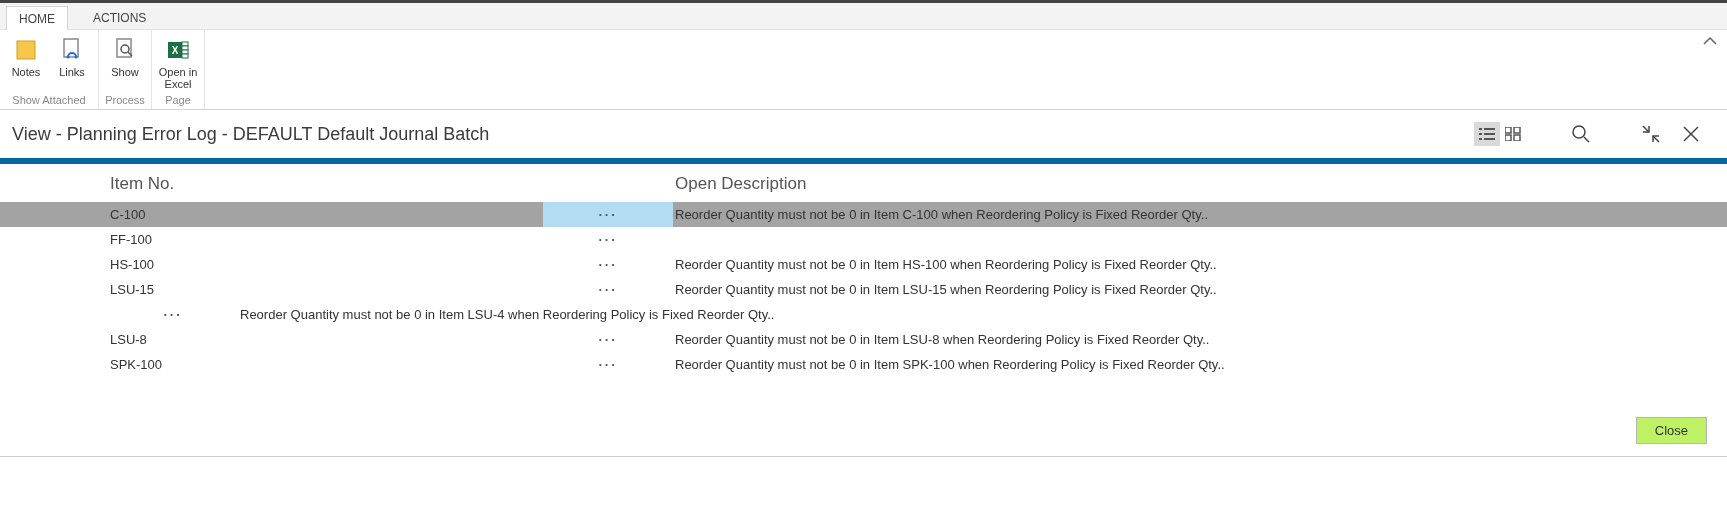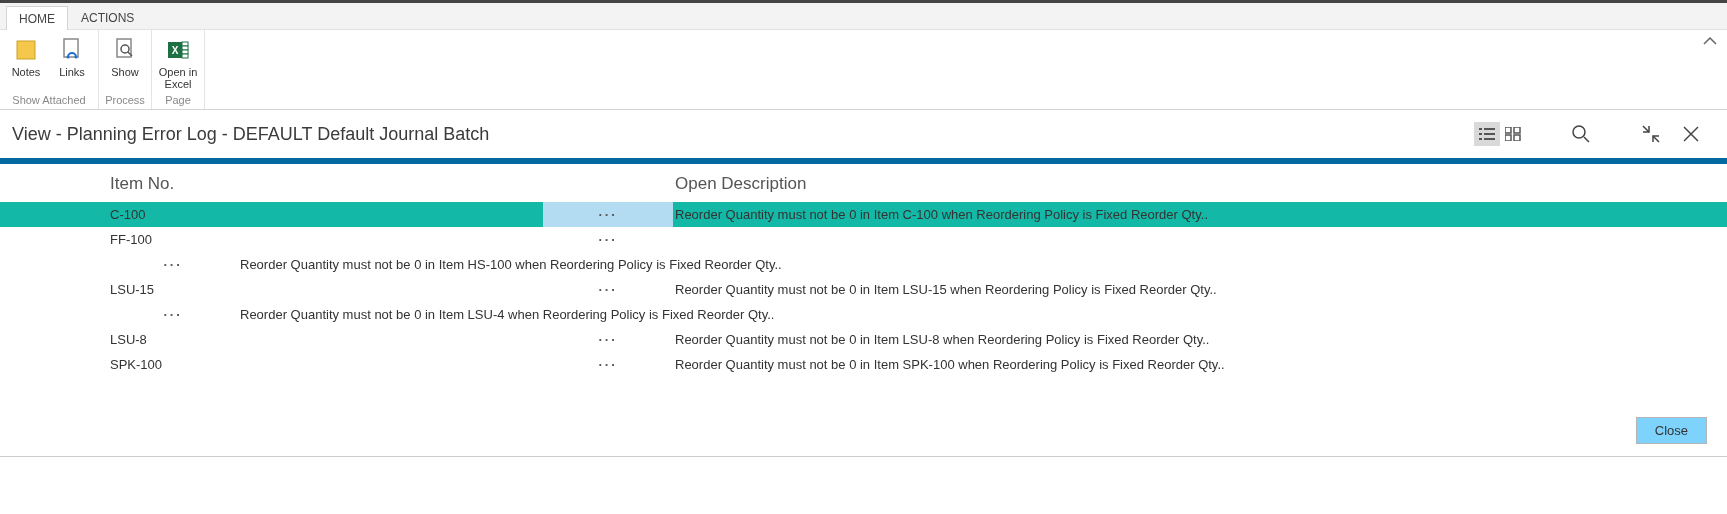--- a/index.html
+++ b/index.html
@@ -14,21 +14,21 @@
   .top-border { height: 3px; background: #444; }
 
   
   .ribbon-tabs {
     display: flex;
     align-items: flex-end;
     height: 27px;
     background: #f3f3f3;
     border-bottom: 1px solid #e1e1e1;
     padding-left: 6px;
-    gap: 0;
+    gap: 12px;
   }
   .ribbon-tab {
     padding: 5px 12px 4px;
     font-size: 12px;
     color: #444;
     cursor: pointer;
     border: 1px solid transparent;
     border-bottom: none;
     position: relative;
   }
@@ -147,21 +147,21 @@
     font-size: 13px;
     color: #333;
   }
   .tbl-row.header {
     height: 38px;
     color: #555;
     font-size: 17px;
     align-items: flex-end;
     padding-bottom: 8px;
   }
-  .tbl-row.selected { background: #14b8a6; align-items: center; }
+  .tbl-row.selected { background: #a3a3a3; align-items: center; }
   .col-spacer { width: 108px; flex-shrink: 0; }
   .col-item { width: 435px; flex-shrink: 0; padding-left: 2px; }
   .col-act {
     width: 130px;
     flex-shrink: 0;
     display: flex;
     align-items: center;
     justify-content: center;
   }
   .tbl-row.selected .col-act { background: #b3dcf2; height: 100%; }
@@ -179,21 +179,21 @@
     position: relative;
     height: 50px;
     border-bottom: 1px solid #ccc;
   }
   .close-btn {
     position: absolute;
     right: 20px;
     top: 10px;
     padding: 5px 18px;
     border: 1px solid #b5b5b5;
-    background: #7dd3fc;
+    background: #bef264;
     font-size: 13px;
     color: #333;
     cursor: pointer;
   }
 </style>
 </head>
 <body>
 
 <div class="top-border"></div>
 
@@ -337,20 +337,21 @@
       </div>
       <div class="tbl-row">
         <div class="col-spacer"></div>
         <div class="col-item">FF-100</div>
         <div class="col-act">
           <span class="dots">···</span>
         </div>
       </div>
       <div class="tbl-row">
         <div class="col-spacer"></div>
+        <div class="col-item">HS-100</div>
         <div class="col-act">
           <span class="dots">···</span>
         </div>
         <div class="col-desc">Reorder Quantity must not be 0 in Item HS-100 when Reordering Policy is Fixed Reorder Qty..</div>
       </div>
       <div class="tbl-row">
         <div class="col-spacer"></div>
         <div class="col-item">LSU-15</div>
         <div class="col-act">
           <span class="dots">···</span>

